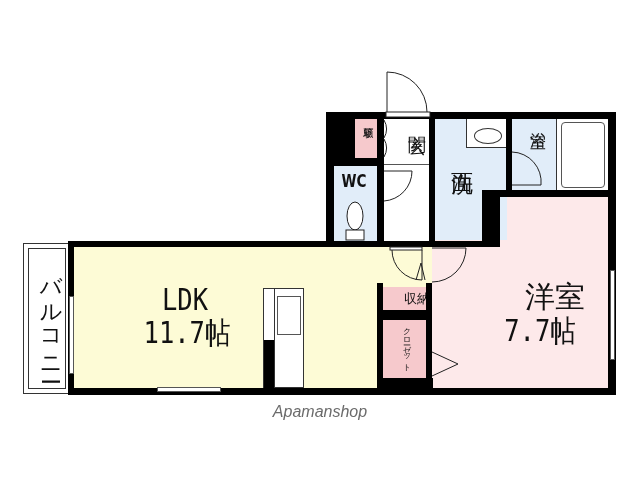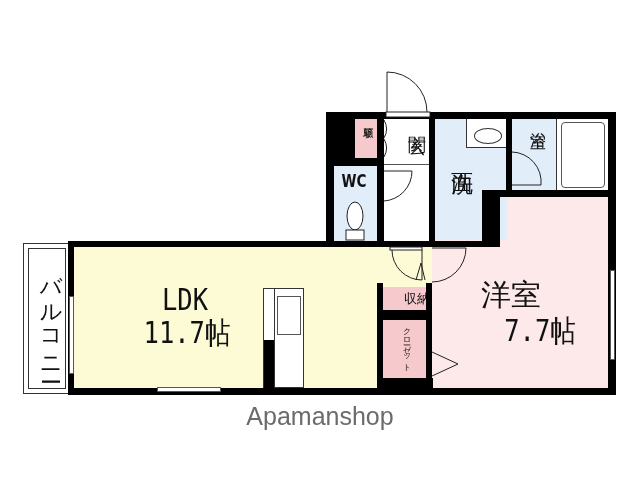--- a/index.html
+++ b/index.html
@@ -18,21 +18,21 @@
 <div class="abs" style="left:23px;top:243px;width:48px;height:151px;border:1px solid #333;box-sizing:border-box;background:#fff;">
   <div class="abs" style="left:4px;top:4px;right:4px;bottom:4px;border:1px solid #333;"></div>
   <div class="lbl vtext" style="left:8px;top:18px;width:30px;font-size:22px;letter-spacing:2px;">バルコニー</div>
 </div>
 
 <div class="room" style="left:70px;top:245px;width:362px;height:143px;background:#fdfbd6;"></div>
 <div class="lbl" style="left:130px;top:285px;width:110px;font-size:30px;font-family:'DejaVu Sans Mono',monospace;transform:scaleX(0.85);">LDK</div>
 <div class="lbl" style="left:112px;top:318px;width:150px;font-size:30px;font-family:'DejaVu Sans Mono',monospace;transform:scaleX(0.85);">11.7帖</div>
 
 <div class="room" style="left:432px;top:195px;width:178px;height:193px;background:#fde9ea;"></div>
-<div class="lbl" style="left:456px;top:282px;width:110px;font-size:30px;font-family:Liberation Mono, monospace;">洋室</div>
+<div class="lbl" style="left:500px;top:282px;width:110px;font-size:30px;">洋室</div>
 <div class="lbl" style="left:480px;top:316px;width:120px;font-size:30px;font-family:'DejaVu Sans Mono',monospace;transform:scaleX(0.85);">7.7帖</div>
 
 <div class="room" style="left:434px;top:118px;width:73px;height:122px;background:#e1edf9;"></div>
 <div class="lbl vtext" style="left:443px;top:155px;width:30px;font-size:22px;">洗面</div>
 
 <div class="abs" style="left:466px;top:118px;width:42px;height:30px;border:1px solid #333;box-sizing:border-box;background:#fff;">
   <div class="abs" style="left:7px;top:9px;width:26px;height:14px;border:1px solid #333;border-radius:50%;"></div>
 </div>
 
 <div class="room" style="left:511px;top:118px;width:98px;height:74px;background:#e1edf9;"></div>
@@ -113,13 +113,13 @@
   <path d="M2 3 A30 30 0 0 0 32 33 V3" fill="none" stroke="#222"></path>
   <path d="M26 33 L31 16 L35 33" fill="none" stroke="#222"></path>
 </svg>
 <svg style="left:432px;top:248px;" width="38" height="36">
   <path d="M0 0 H34 A34 34 0 0 1 0 34" fill="none" stroke="#222"></path>
 </svg>
 <svg style="left:432px;top:352px;" width="30" height="30">
   <path d="M0 0 L26 12 L0 24" fill="none" stroke="#222"></path>
 </svg>
 
-<div class="lbl" style="left:230px;top:404px;width:180px;font-size:25px;color:#6b6b6b;font-family:'Liberation Sans',sans-serif;">Apamanshop</div>
+<div class="lbl" style="left:230px;top:404px;width:180px;font-size:16px;color:#6b6b6b;font-family:'Liberation Sans',sans-serif;font-style:italic;">Apamanshop</div>
 
 </body></html>

